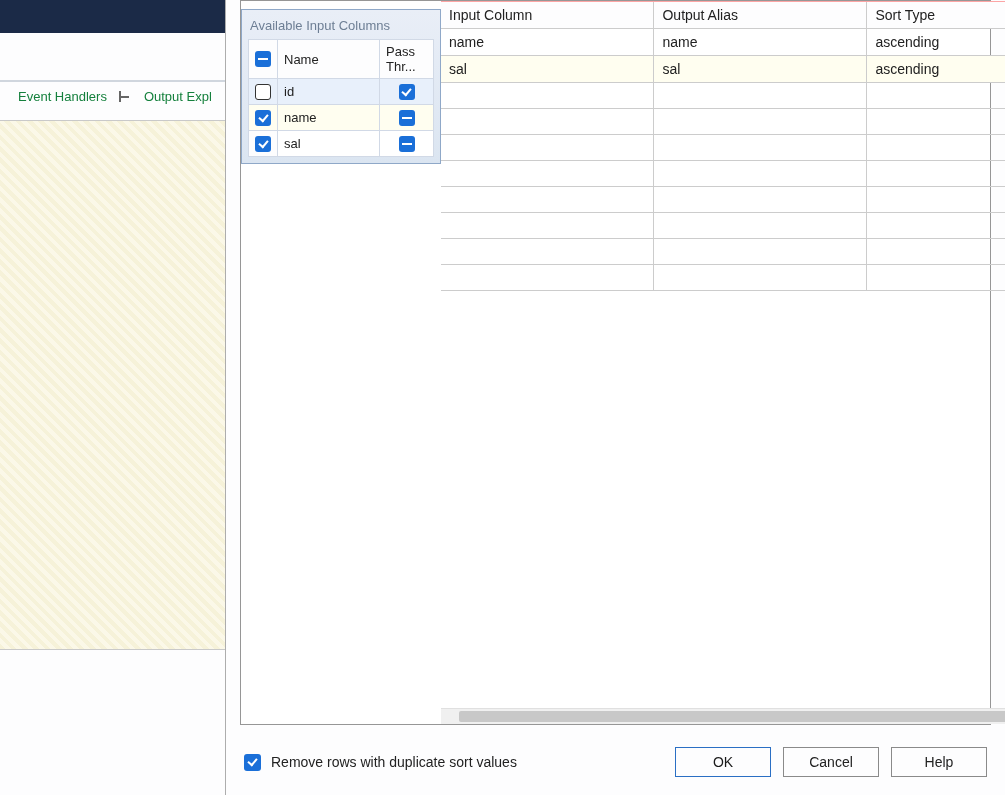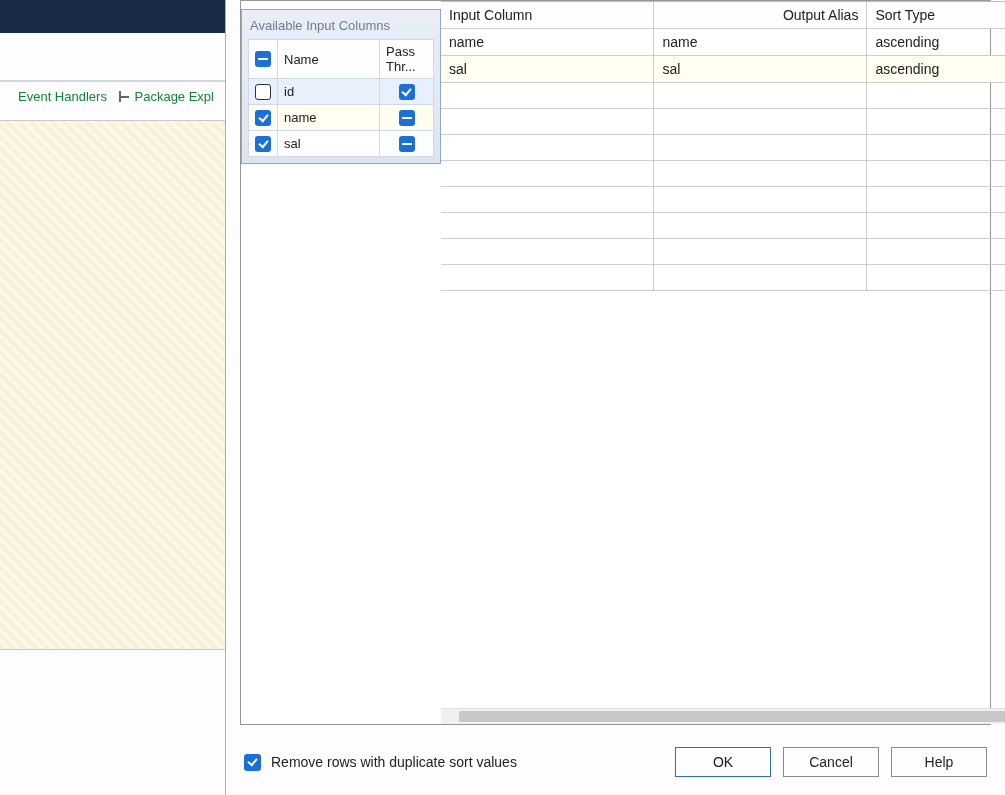--- a/index.html
+++ b/index.html
@@ -205,21 +205,21 @@
   }
   .sort-grid th {
     background: #fdfdfe;
     border-top: none;
   }
   .sort-grid th:first-child,
   .sort-grid td:first-child { border-left: none; }
   .sort-grid tr.alt td { background: #fffef0; }
   .sort-grid tr.empty td { height: 26px; }
   .sort-grid th.c-input { width: 205px; }
-  .sort-grid th.c-alias { width: 205px; text-align: right; }
+  .sort-grid th.c-alias { width: 205px; }
   .sort-grid th.c-type  { width: 180px; }
   .sort-grid th.c-order { width: 110px; }
   .sort-grid th.c-comp  { width: 60px; }
 
   .hscroll {
     height: 16px;
     background: #f0f0f0;
     border-top: 1px solid #e0e0e0;
     position: relative;
   }
@@ -260,21 +260,21 @@
     color: #1a1a1a;
   }
 </style>
 </head>
 <body>
 
 <div class="bg-header-bar"></div>
 <div class="bg-tabs">
   <span class="tab">Event Handlers</span>
   <span class="tree-icon"></span>
-  <span class="tab">Package Expl</span>
+  <span class="tab">Output Expl</span>
 </div>
 <div class="bg-sep"></div>
 <div class="bg-hatch"></div>
 
 <div class="dialog">
 
 
   <div class="content-frame">
 
     <div class="upper-area">

